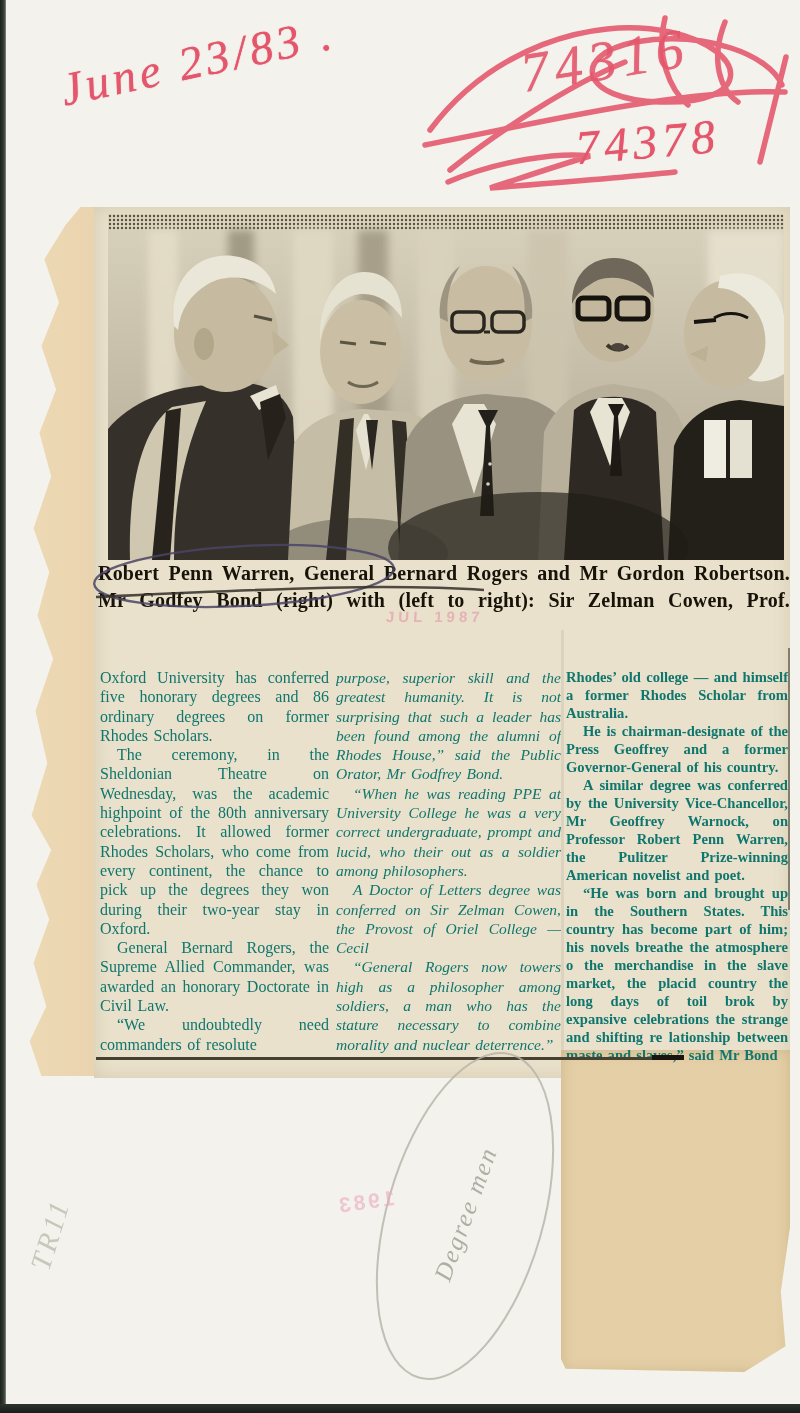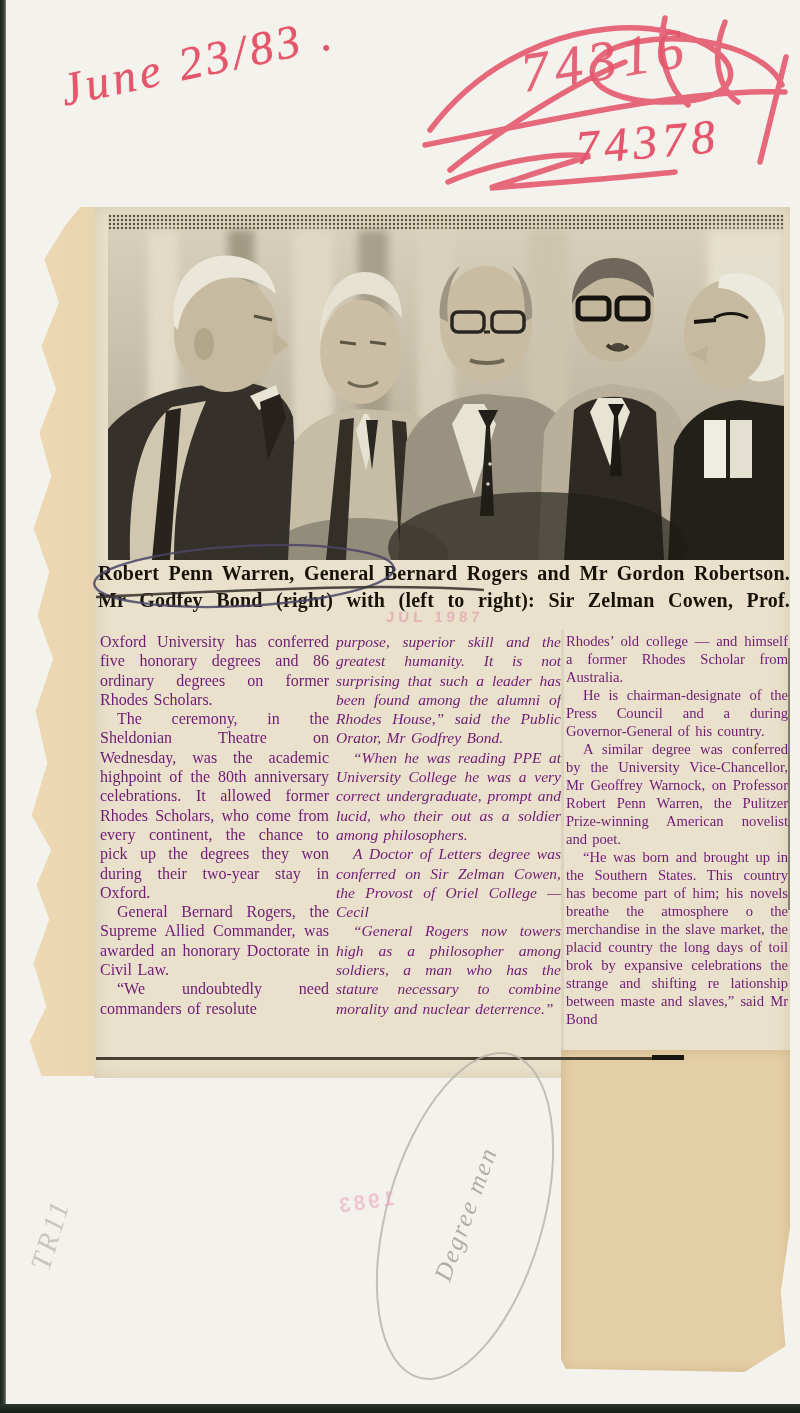--- a/index.html
+++ b/index.html
@@ -54,30 +54,30 @@
 
   
   .stamp-top{position:absolute;left:386px;top:608px;color:#e08ca8;opacity:.55;
       font-family:"Liberation Sans",sans-serif;font-weight:bold;font-size:15px;
       letter-spacing:4px;transform:skewX(-3deg);}
   .stamp-mirror{position:absolute;left:336px;top:1190px;color:#eba9c0;opacity:.6;
       font-family:"Liberation Sans",sans-serif;font-weight:bold;font-size:21px;
       letter-spacing:3px;transform:scaleX(-1) rotate(8deg);}
 
   
-  .col{position:absolute;top:632px;text-align:justify;color:#701a75;
+  .col{position:absolute;top:668px;text-align:justify;color:#0f766e;
        word-spacing:1.5px;}
   .col p{margin:0;text-indent:17px;}
   .col p.ni{text-indent:0;}
   .col1{left:100px;width:229px;height:424px;overflow:hidden;
         font-size:16px;line-height:19.3px;}
   .col2{left:336px;width:225px;height:424px;overflow:hidden;
         font-size:15.5px;line-height:19.3px;font-style:italic;}
   .col3{left:566px;width:222px;height:740px;overflow:hidden;
-        font-size:14.6px;line-height:18px;}
+        font-size:14.6px;line-height:18px;font-weight:bold;}
 
   
   .cut-rule{position:absolute;left:96px;top:1057px;width:586px;height:2.5px;
       background:#45402f;}
   .cut-rule-tip{position:absolute;left:652px;top:1055px;width:32px;height:5px;
       background:#18140f;}
 
   
   .pencil-oval{position:absolute;left:365px;top:1040px;}
   .pencil-oval-text{position:absolute;left:378px;top:1200px;width:176px;
@@ -230,21 +230,21 @@
     <p>“We undoubtedly need commanders of resolute</p>
   </div>
   <div class="col col2">
     <p class="ni">purpose, superior skill and the greatest humanity. It is not surprising that such a leader has been found among the alumni of Rhodes House,” said the Public Orator, Mr Godfrey Bond.</p>
     <p>“When he was reading PPE at University College he was a very correct undergraduate, prompt and lucid, who their out as a soldier among philosophers.</p>
     <p>A Doctor of Letters degree was conferred on Sir Zelman Cowen, the Provost of Oriel College — Cecil</p>
     <p>“General Rogers now towers high as a philosopher among soldiers, a man who has the stature necessary to combine morality and nuclear deterrence.”</p>
   </div>
   <div class="col col3">
     <p class="ni">Rhodes’ old college — and himself a former Rhodes Scholar from Australia.</p>
-    <p>He is chairman-designate of the Press Council and a during Governor-General of his country.</p>
+    <p>He is chairman-designate of the Press Geoffrey and a former Governor-General of his country.</p>
     <p>A similar degree was conferred by the University Vice-Chancellor, Mr Geoffrey Warnock, on Professor Robert Penn Warren, the Pulitzer Prize-winning American novelist and poet.</p>
     <p>“He was born and brought up in the Southern States. This country has become part of him; his novels breathe the atmosphere o the merchandise in the slave market, the placid country the long days of toil brok by expansive celebrations the strange and shifting re lationship between maste and slaves,” said Mr Bond</p>
   </div>
 
   <div class="cut-rule"></div>
   <div class="cut-rule-tip"></div>
   <div class="rule-right"></div>
 
   <svg class="pencil-oval" width="204" height="352" viewBox="0 0 204 352">
     <ellipse cx="100" cy="176" rx="78" ry="168" transform="rotate(16 100 176)" fill="none" stroke="#b5b2a6" stroke-width="2" opacity=".8"></ellipse>

